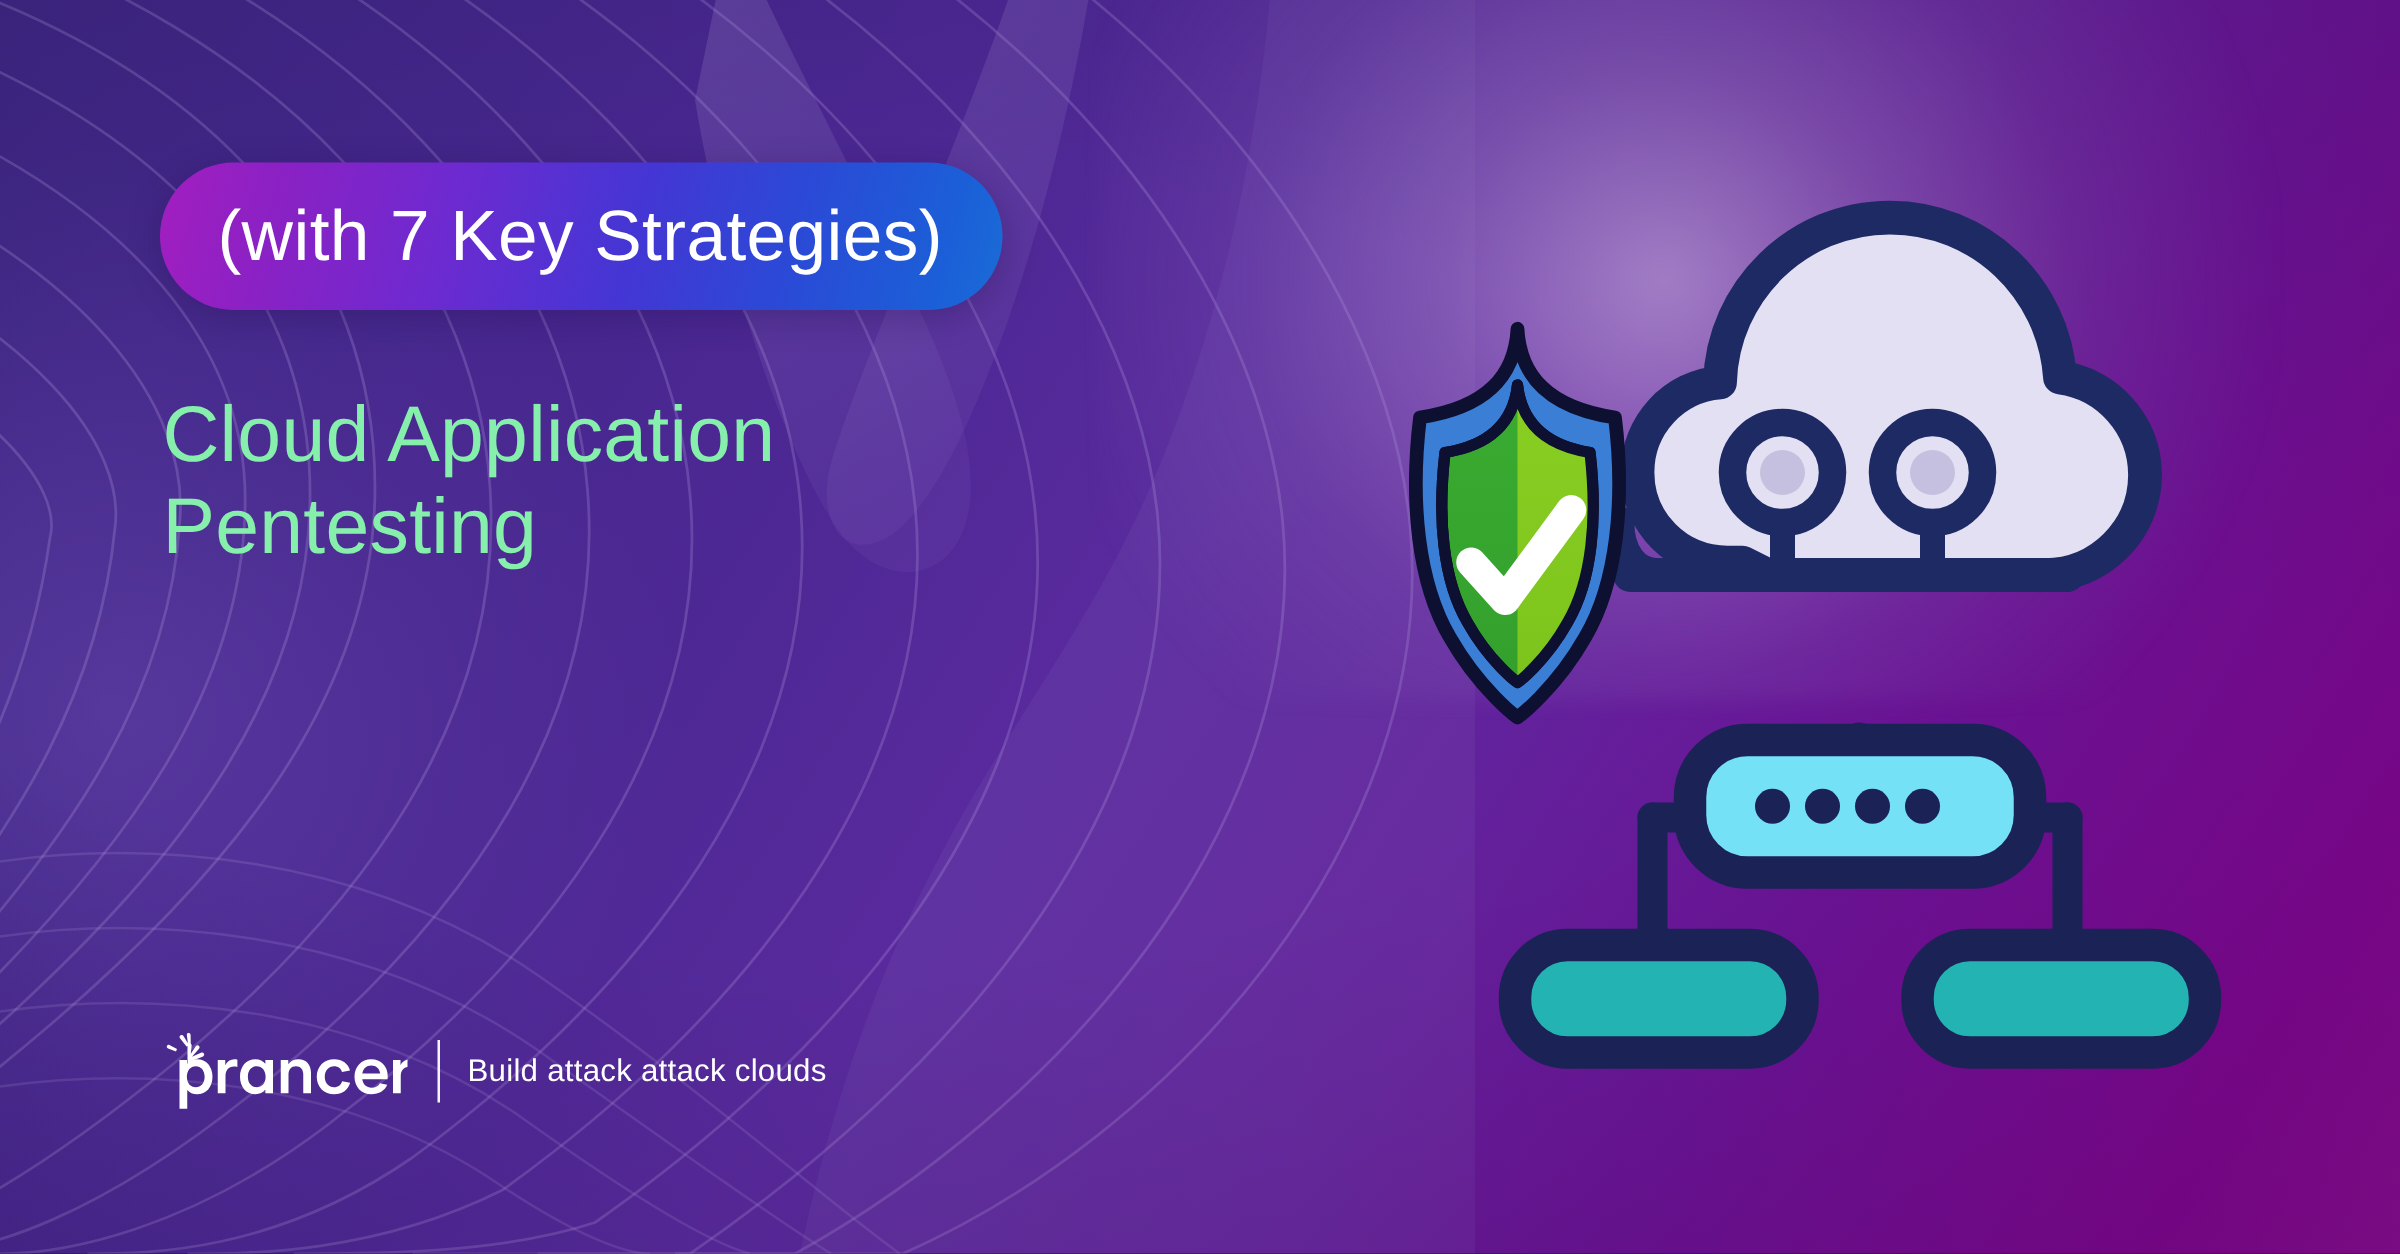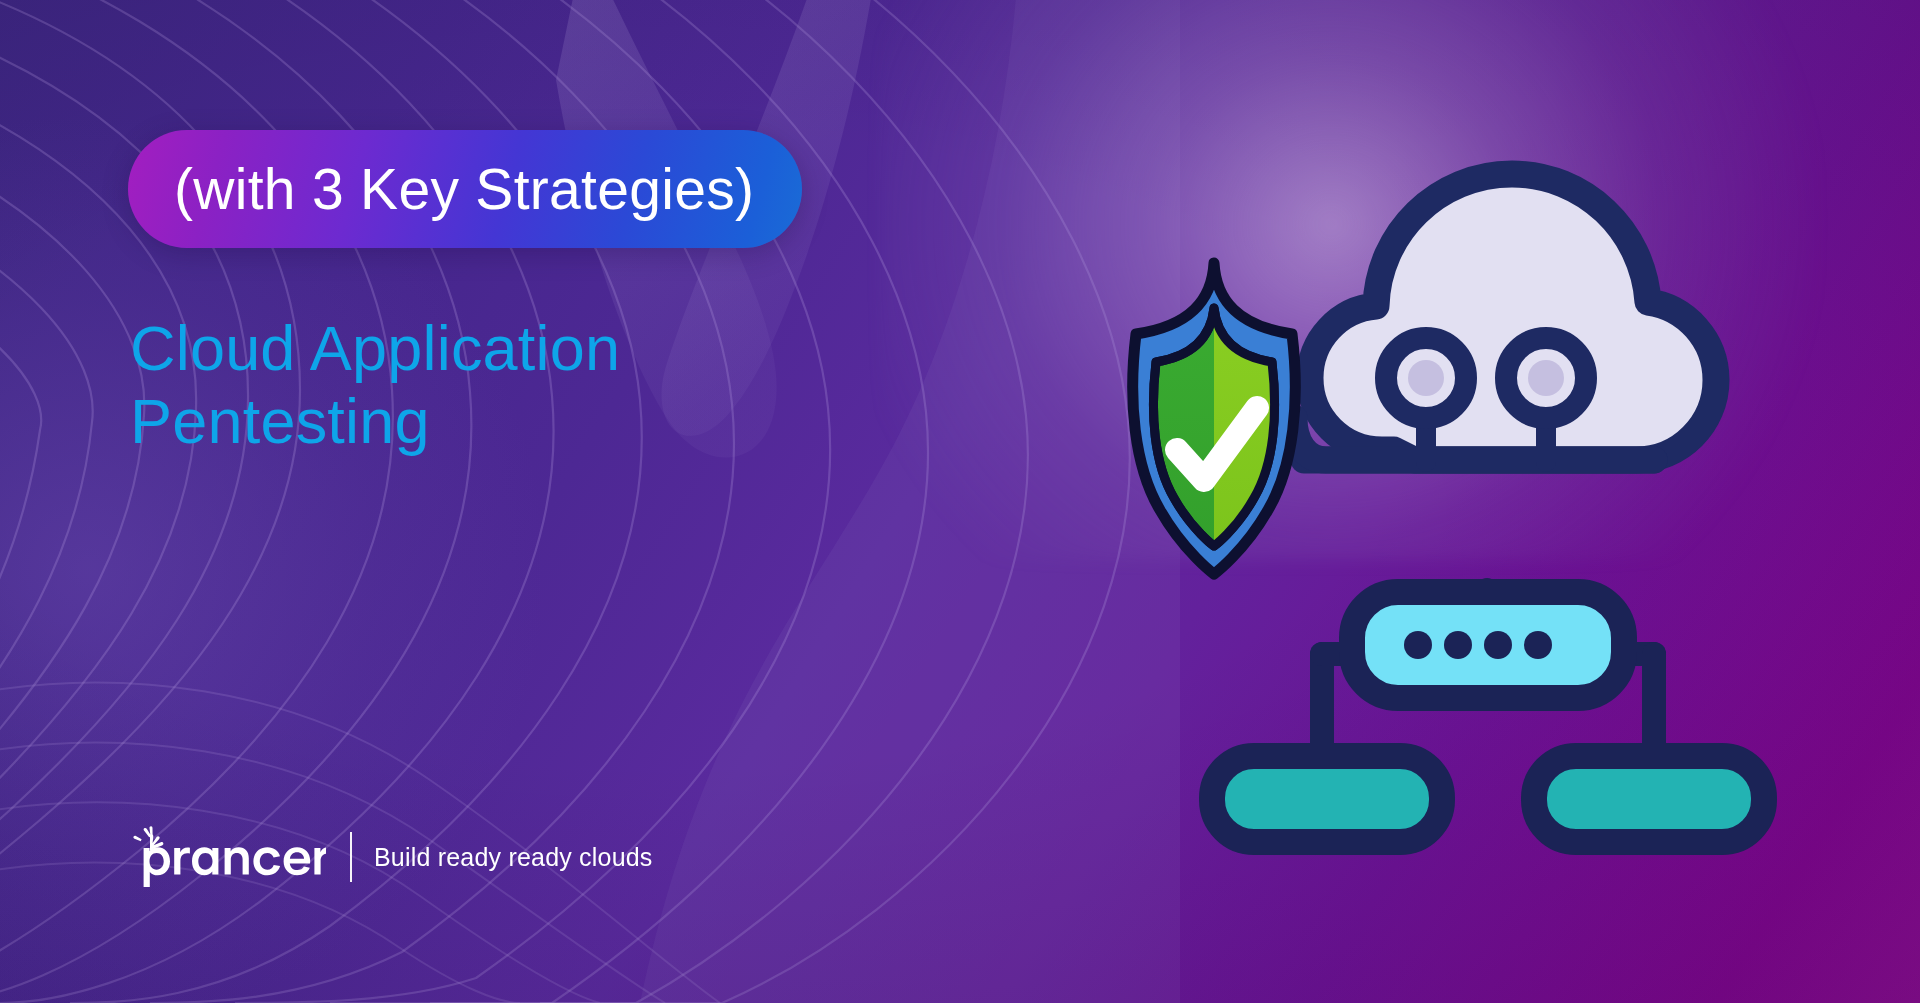--- a/index.html
+++ b/index.html
@@ -80,21 +80,21 @@
     color:#ffffff;
     font-size:57px;
     font-weight:500;
     letter-spacing:0.3px;
     white-space:nowrap;
     line-height:1;
   }
   .subhead{
     position:absolute;
     left:2px; top:312px;
-    color:#0ea5e9;
+    color:#86efac;
     font-size:63px;
     font-weight:400;
     line-height:1.16;
     letter-spacing:0.2px;
     white-space:pre-line;
   }
   .headline{
     position:absolute;
     left:2px; top:502px;
     color:#ffffff;
@@ -191,21 +191,21 @@
         <path d="M-60,880 C120,840 290,872 400,948 C460,988 500,1003 520,1003"></path>
       </g>
     </svg>
   </div>
 
   <div class="bg-vignette"></div>
 
   <div class="content">
 
     <div class="badge">
-      <span class="badge-text">(with 3 Key Strategies)</span>
+      <span class="badge-text">(with 7 Key Strategies)</span>
     </div>
 
     <div class="subhead">Cloud Application
 Pentesting</div>
 
   </div>
 
   <div class="logo-lockup">
 
     <svg class="logo-mark" width="196" height="62" viewBox="0 0 196 62">
@@ -247,21 +247,21 @@
                  C170.4,44.1 172.8,42.8 173.9,40.5 L179.8,41.8 C177.9,46.5 173.2,49.3 167.1,49.3
                  C159.2,49.3 153.6,43.6 153.6,35.3 Z
                  M174.1,32.8 C173.7,28.8 171.0,26.3 167.0,26.3 C163.1,26.3 160.4,28.8 159.9,32.8 Z"></path>
         <path d="M184.4,22.0 L190.4,22.0 L190.4,26.2 C191.8,23.1 194.4,21.4 197.8,21.4
                  L197.8,27.6 C193.2,27.4 190.6,30.1 190.6,34.9 L190.6,48.6 L184.4,48.6 Z"></path>
       </g>
     </svg>
 
     <div class="logo-divider"></div>
 
-    <div class="logo-tagline">Build ready ready clouds</div>
+    <div class="logo-tagline">Build attack attack clouds</div>
   </div>
 
   <div class="illo">
     <svg viewBox="0 0 790 720">
       <defs>
         <linearGradient id="shieldFaceL" x1="0" y1="0" x2="0" y2="1">
           <stop offset="0%" stop-color="#3aab31"></stop>
           <stop offset="100%" stop-color="#33a02c"></stop>
         </linearGradient>
         <linearGradient id="shieldFaceR" x1="0" y1="0" x2="0" y2="1">

